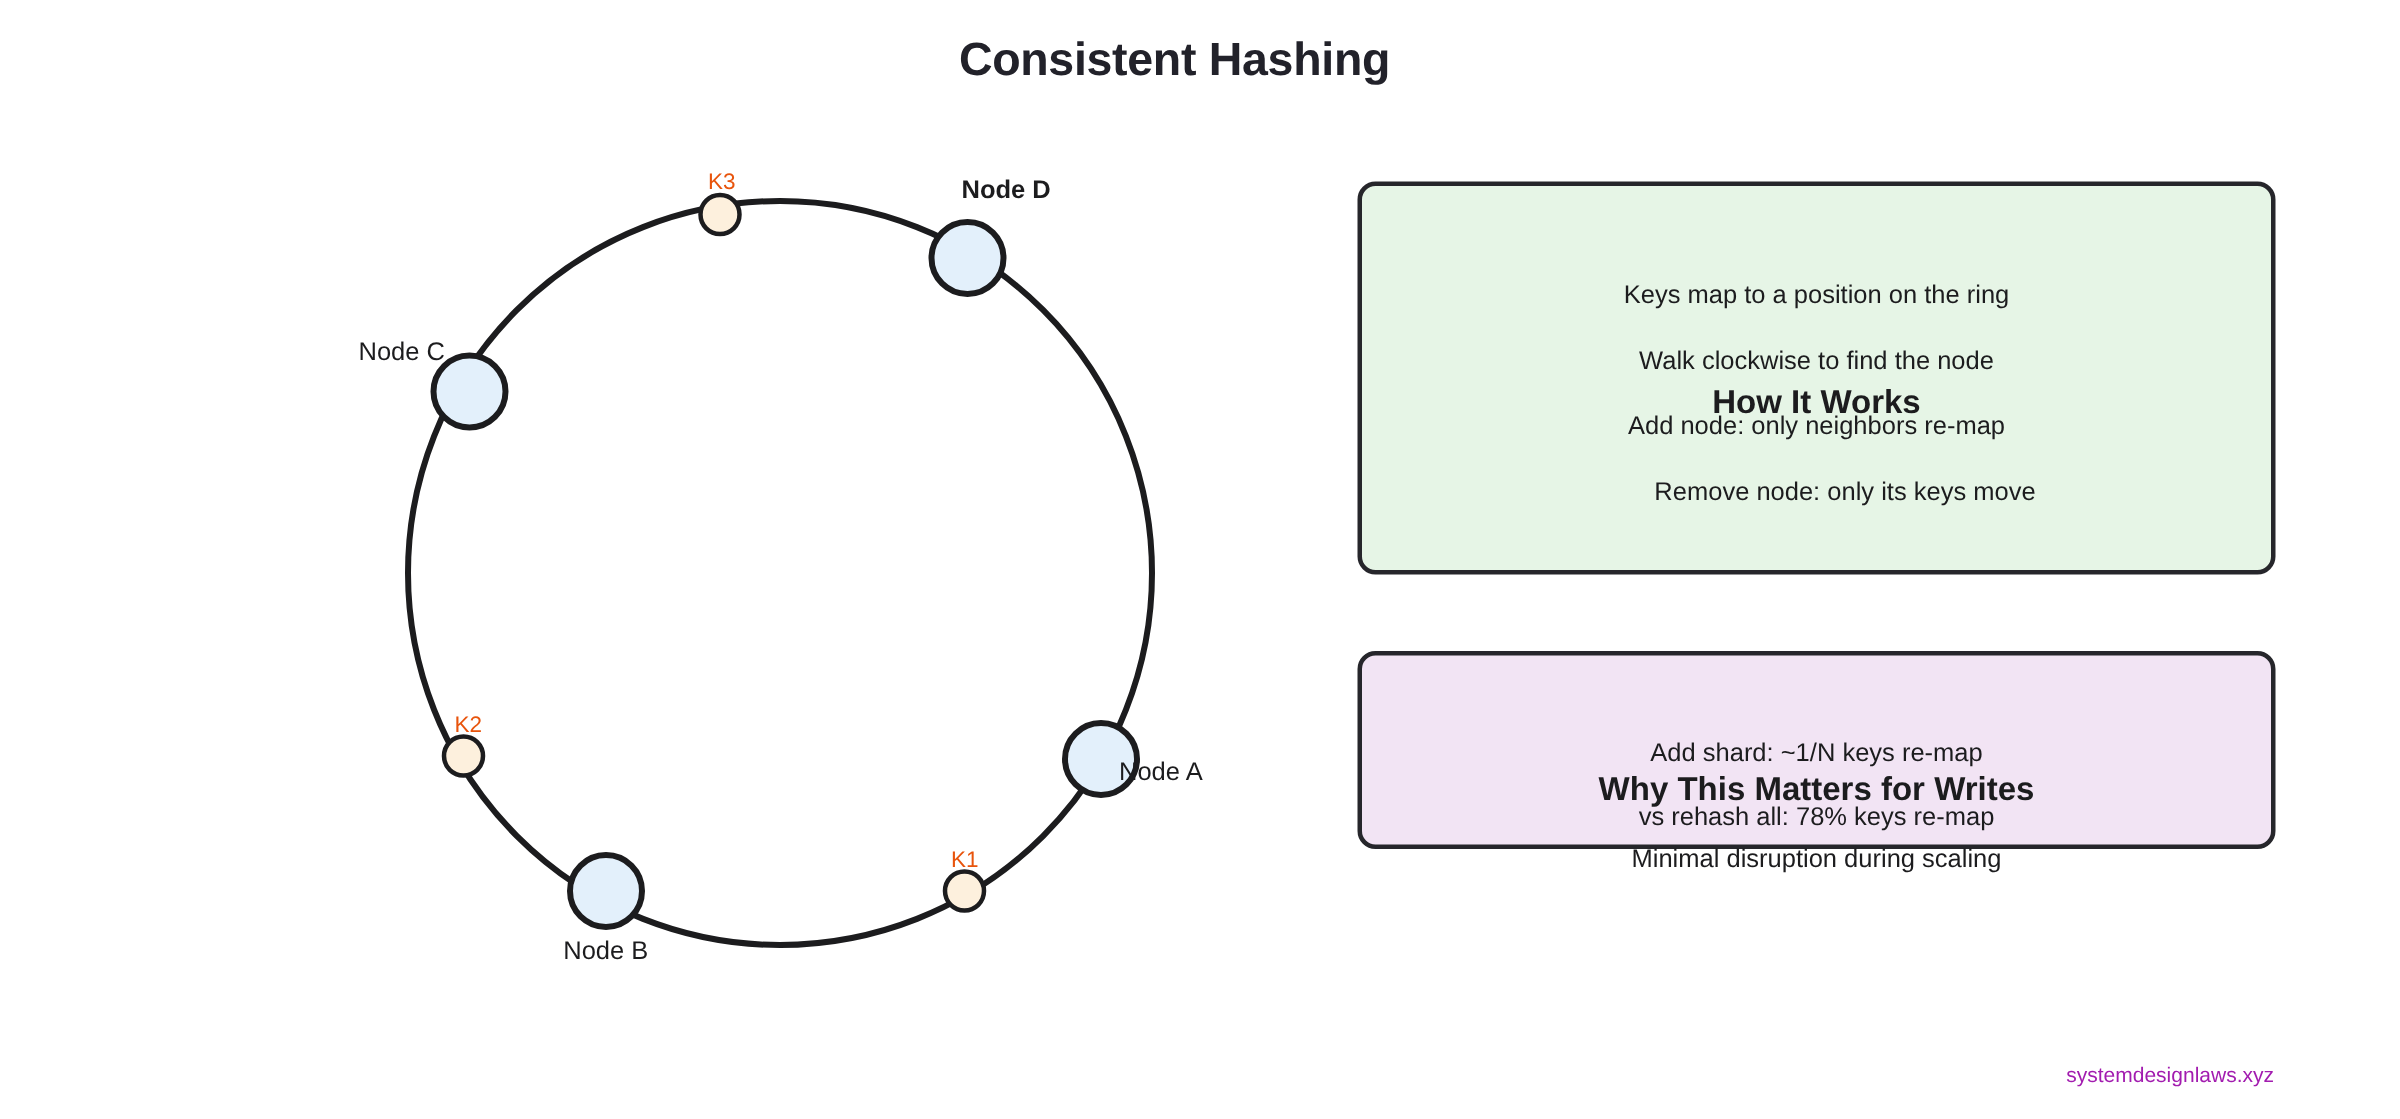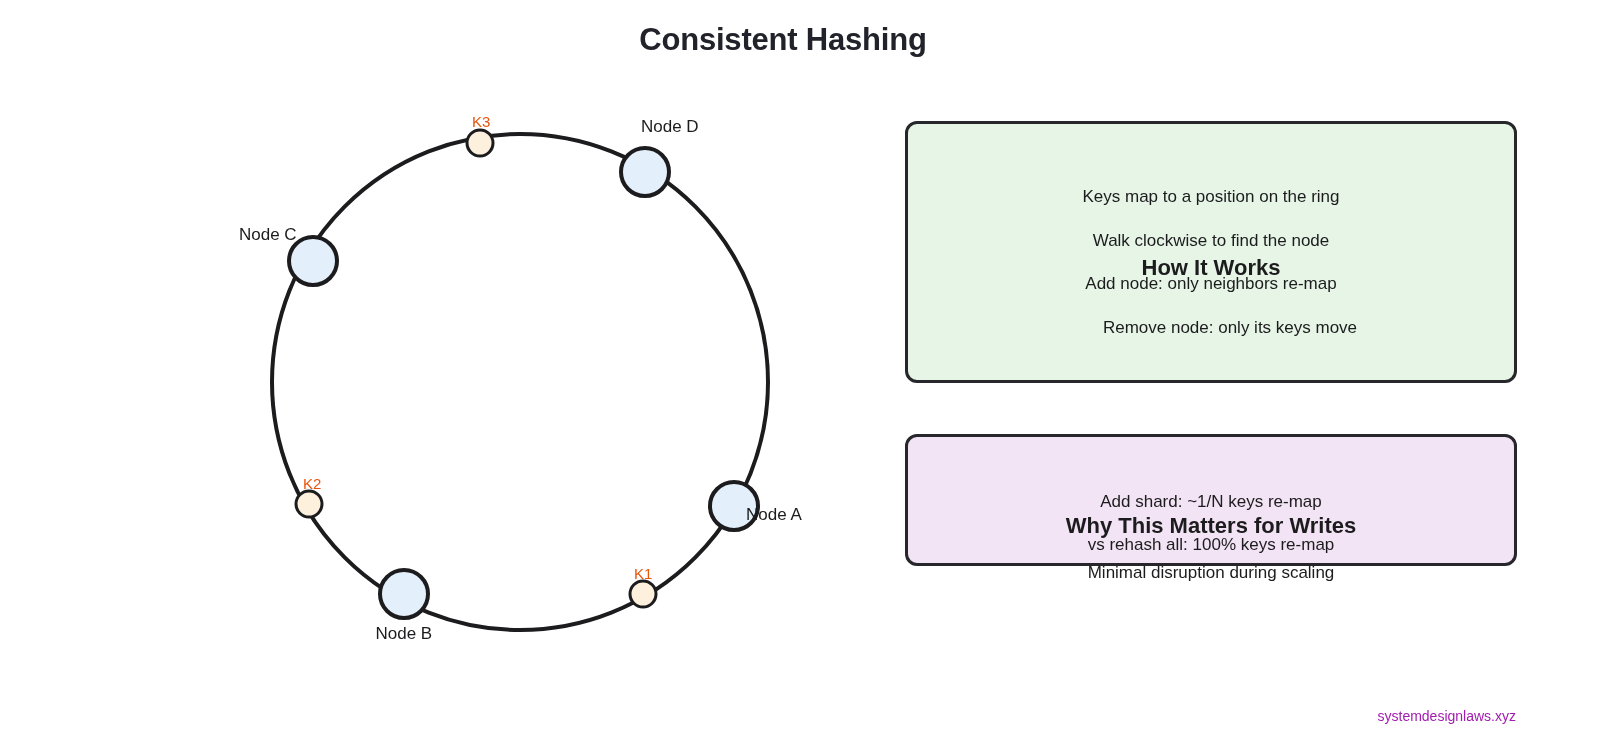--- a/index.html
+++ b/index.html
@@ -142,39 +142,39 @@
     <g id="key-circles">
         <circle cx="643" cy="594" r="13" fill="#fdf0dd" stroke="#1c1c1e" stroke-width="3"></circle>
         <circle cx="309" cy="504" r="13" fill="#fdf0dd" stroke="#1c1c1e" stroke-width="3"></circle>
         <circle cx="480" cy="143" r="13" fill="#fdf0dd" stroke="#1c1c1e" stroke-width="3"></circle>
       </g>
   </svg>
   <div id="ring-text-layer">
       <div class="ring-label" style="visibility: visible; left: 746px; top: 505px;">Node A</div>
       <div class="ring-label" style="visibility: visible; left: 375.5px; top: 624px;">Node B</div>
       <div class="ring-label" style="visibility: visible; left: 239px; top: 225px;">Node C</div>
-      <div class="ring-label" style="visibility: visible; left: 641px; top: 117px;">Node D</div>
+      <div class="ring-label" style="visibility: visible; left: 641px; top: 117px; font-weight: bold;">Node D</div>
       <div class="key-label" style="visibility: visible; left: 634px; top: 564.5px;">K1</div>
       <div class="key-label" style="visibility: visible; left: 303px; top: 474.5px;">K2</div>
       <div class="key-label" style="visibility: visible; left: 472px; top: 112.5px;">K3</div>
     </div>
 </div>
 
 <div class="panel" id="panel-how">
   <div class="panel-inner">
     <div class="panel-line line-0">Keys map to a position on the ring</div>
     <div class="panel-line line-1">Walk clockwise to find the node</div>
     <div class="panel-heading">How It Works</div>
     <div class="panel-line line-2">Add node: only neighbors re-map</div>
     <div class="panel-line line-3">Remove node: only its keys move</div>
   </div>
 </div>
 
 <div class="panel" id="panel-why">
   <div class="panel-inner">
     <div class="panel-line line-0">Add shard: ~1/N keys re-map</div>
     <div class="panel-heading">Why This Matters for Writes</div>
-    <div class="panel-line line-1">vs rehash all: 100% keys re-map</div>
+    <div class="panel-line line-1">vs rehash all: 78% keys re-map</div>
     <div class="panel-line line-2">Minimal disruption during scaling</div>
   </div>
 </div>
 
 <div id="watermark">systemdesignlaws.xyz</div>
 
 </body></html>

